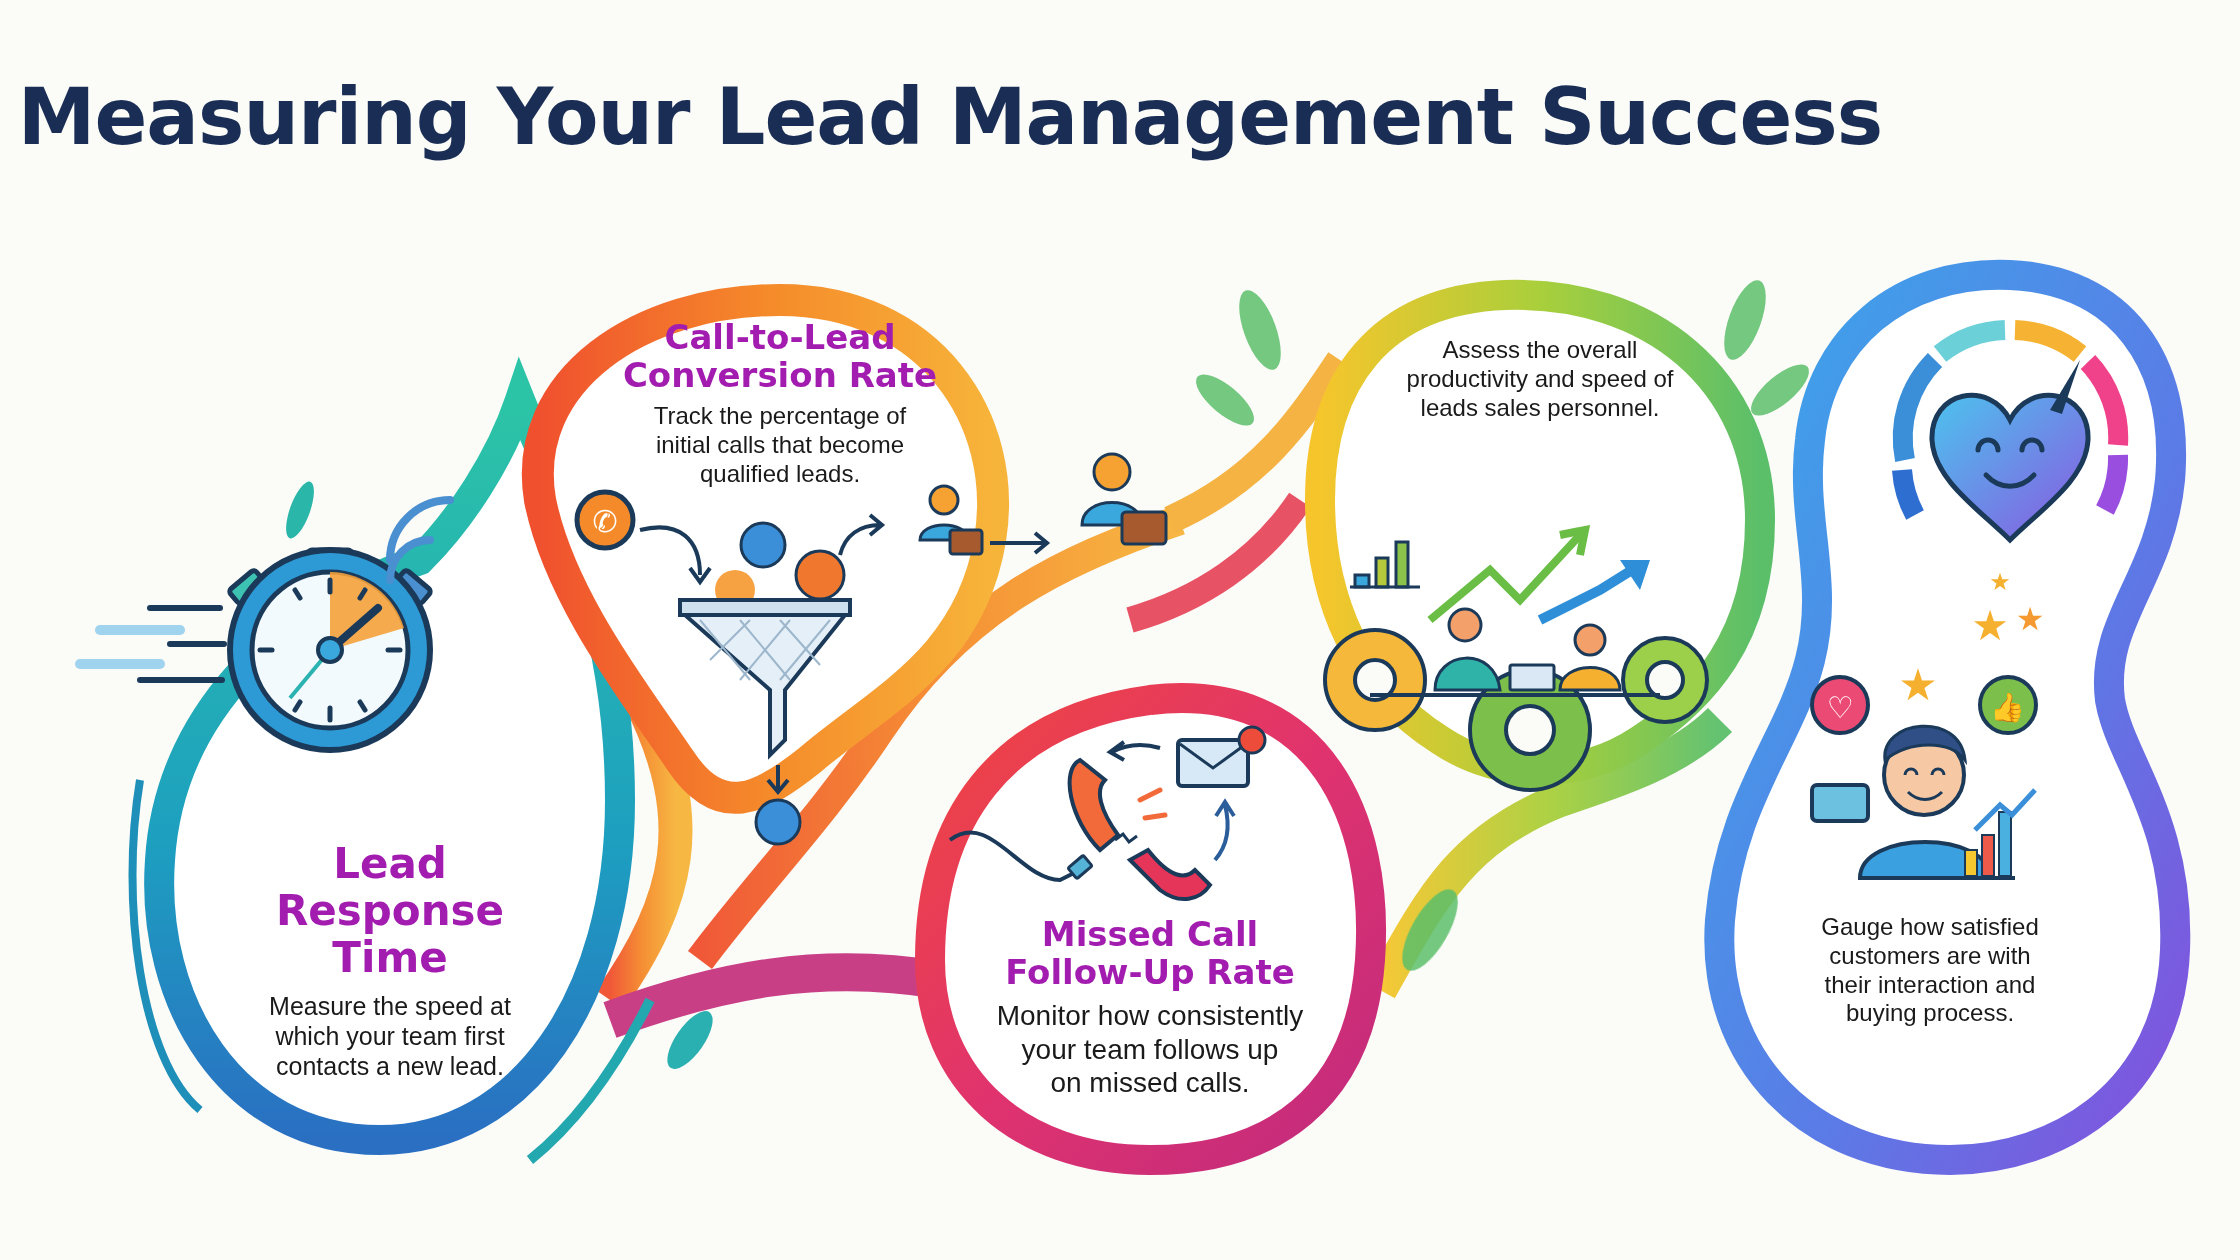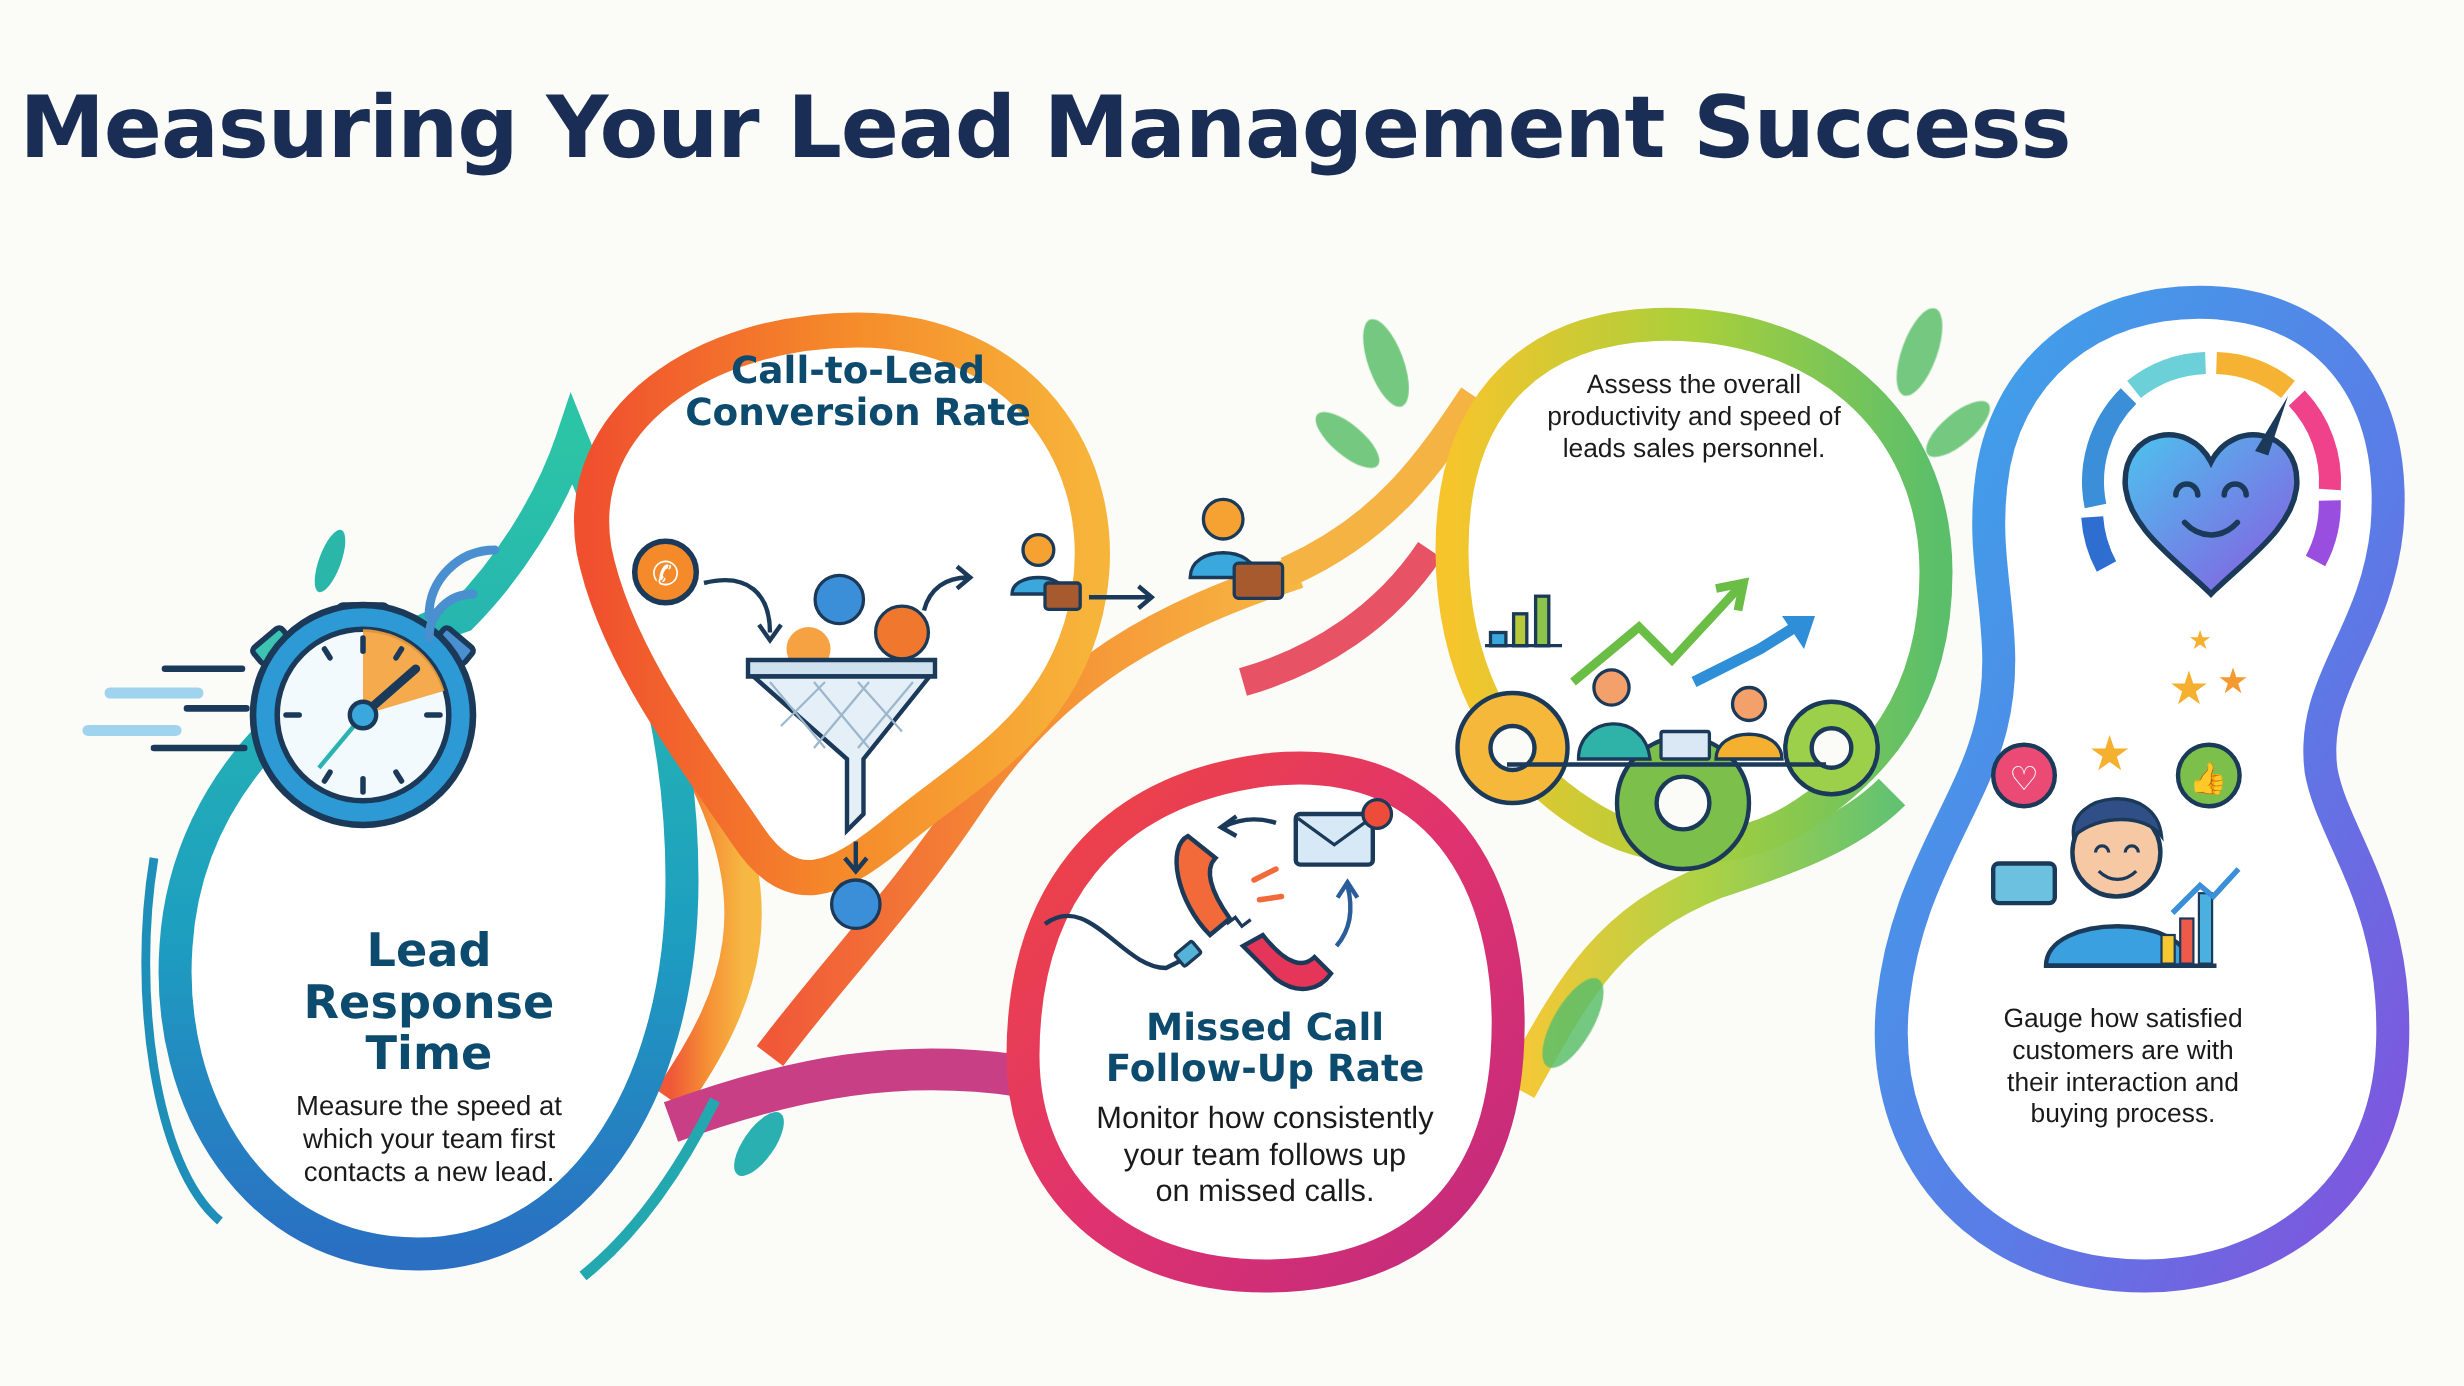--- a/index.html
+++ b/index.html
@@ -15,21 +15,21 @@
       font-family: "DejaVu Sans", sans-serif;
       font-weight: bold; font-size: 78px; letter-spacing: -1px;
       color: #1a2e55;
     }
     svg.art { position: absolute; left: 0; top: 0; }
     .card-text {
       position: absolute; text-align: center; color: #141a2e;
     }
     .card-text .h {
       font-family: "DejaVu Sans", sans-serif; font-weight: bold;
-      line-height: 1.12; color: #0c4a6e;
+      line-height: 1.12; color: #a21caf;
     }
     .card-text .d {
       font-family: "Liberation Sans", sans-serif;
       line-height: 1.2; color: #1a1a1a; margin-top: 10px;
     }
   </style>
 </head>
 <body>
 
 <div class="title">Measuring Your Lead Management Success</div>
@@ -257,20 +257,25 @@
     <div>which your team first</div>
     <div>contacts a new lead.</div>
   </div>
 </div>
 
 <div class="card-text" style="left:590px; top:318px; width:380px;">
   <div class="h" style="font-size:34px;">
     <div>Call-to-Lead</div>
     <div>Conversion Rate</div>
   </div>
+  <div class="d" style="font-size:24px; margin-top:8px;">
+    <div>Track the percentage of</div>
+    <div>initial calls that become</div>
+    <div>qualified leads.</div>
+  </div>
 </div>
 
 <div class="card-text" style="left:960px; top:915px; width:380px;">
   <div class="h" style="font-size:34px;">
     <div>Missed Call</div>
     <div>Follow-Up Rate</div>
   </div>
   <div class="d" style="font-size:28px; margin-top:8px;">
     <div>Monitor how consistently</div>
     <div>your team follows up</div>

